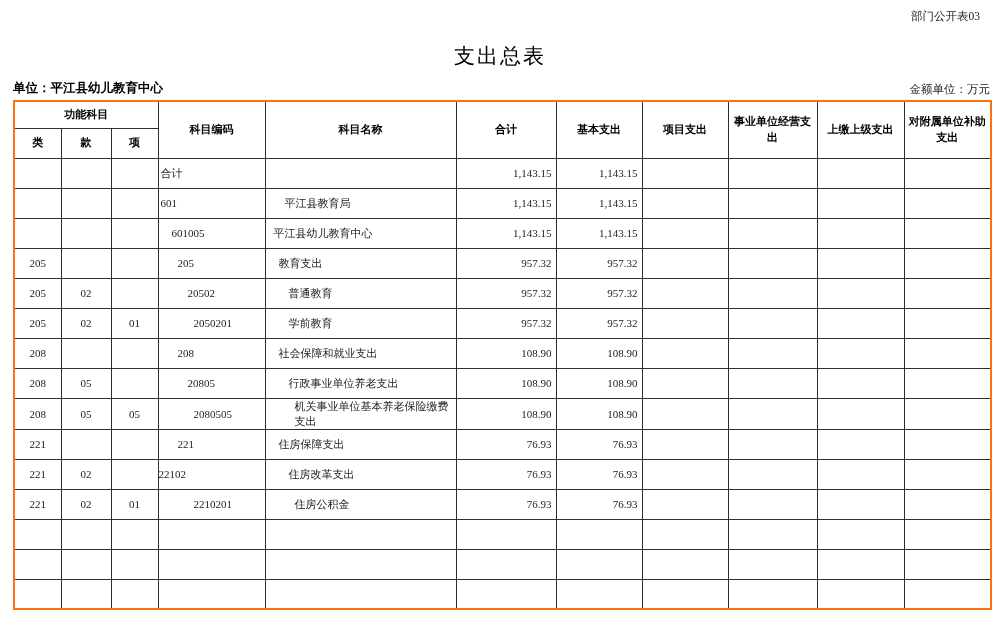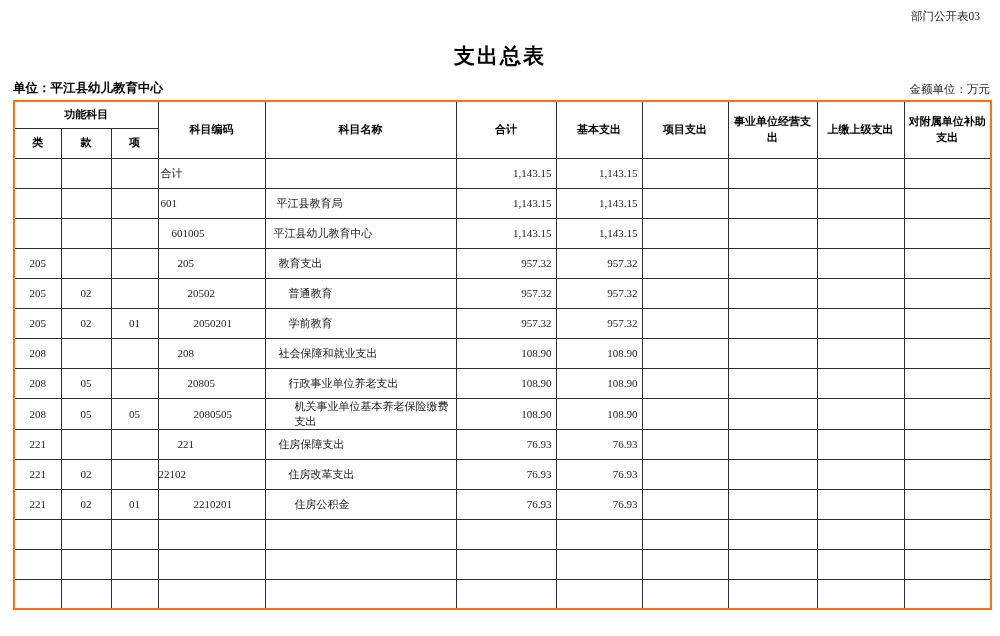--- a/index.html
+++ b/index.html
@@ -21,21 +21,21 @@
     color: #222;
   }
   .page-title {
     position: absolute;
     top: 42px;
     left: 0;
     width: 100%;
     text-align: center;
     font-family: "Liberation Sans", "DejaVu Sans", sans-serif;
     font-size: 21px;
-    font-weight: bold;
+    font-weight: normal;
     letter-spacing: 2px;
     color: #000;
   }
   .meta-row {
     position: absolute;
     top: 80px;
     left: 13px;
     width: 977px;
     display: flex;
     justify-content: space-between;
@@ -131,21 +131,21 @@
           <td class="c-num"></td>
           <td class="c-num"></td>
           <td class="c-num"></td>
           <td class="c-num"></td>
         </tr>
         <tr class="data-row">
           <td class="c-center"></td>
           <td class="c-center"></td>
           <td class="c-center"></td>
           <td class="c-left" style="padding-left: 2px;">601</td>
-          <td class="c-left" style="padding-left: 11px;">平江县教育局</td>
+          <td class="c-left" style="padding-left: 19px;">平江县教育局</td>
           <td class="c-num">1,143.15</td>
           <td class="c-num">1,143.15</td>
           <td class="c-num"></td>
           <td class="c-num"></td>
           <td class="c-num"></td>
           <td class="c-num"></td>
         </tr>
         <tr class="data-row">
           <td class="c-center"></td>
           <td class="c-center"></td>

